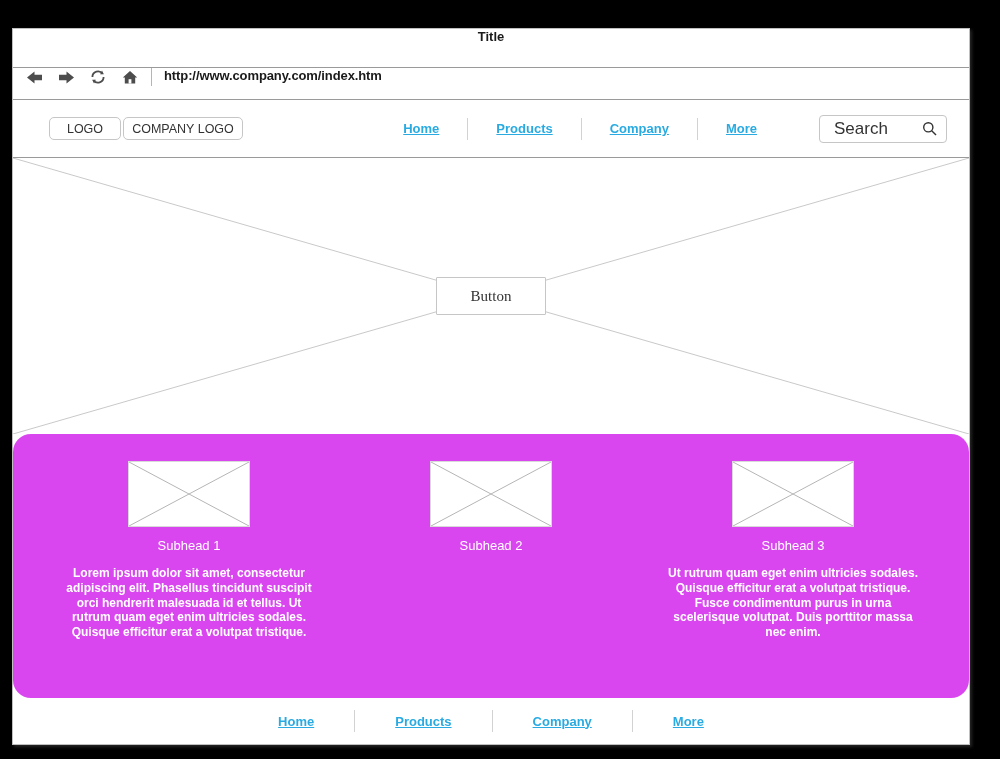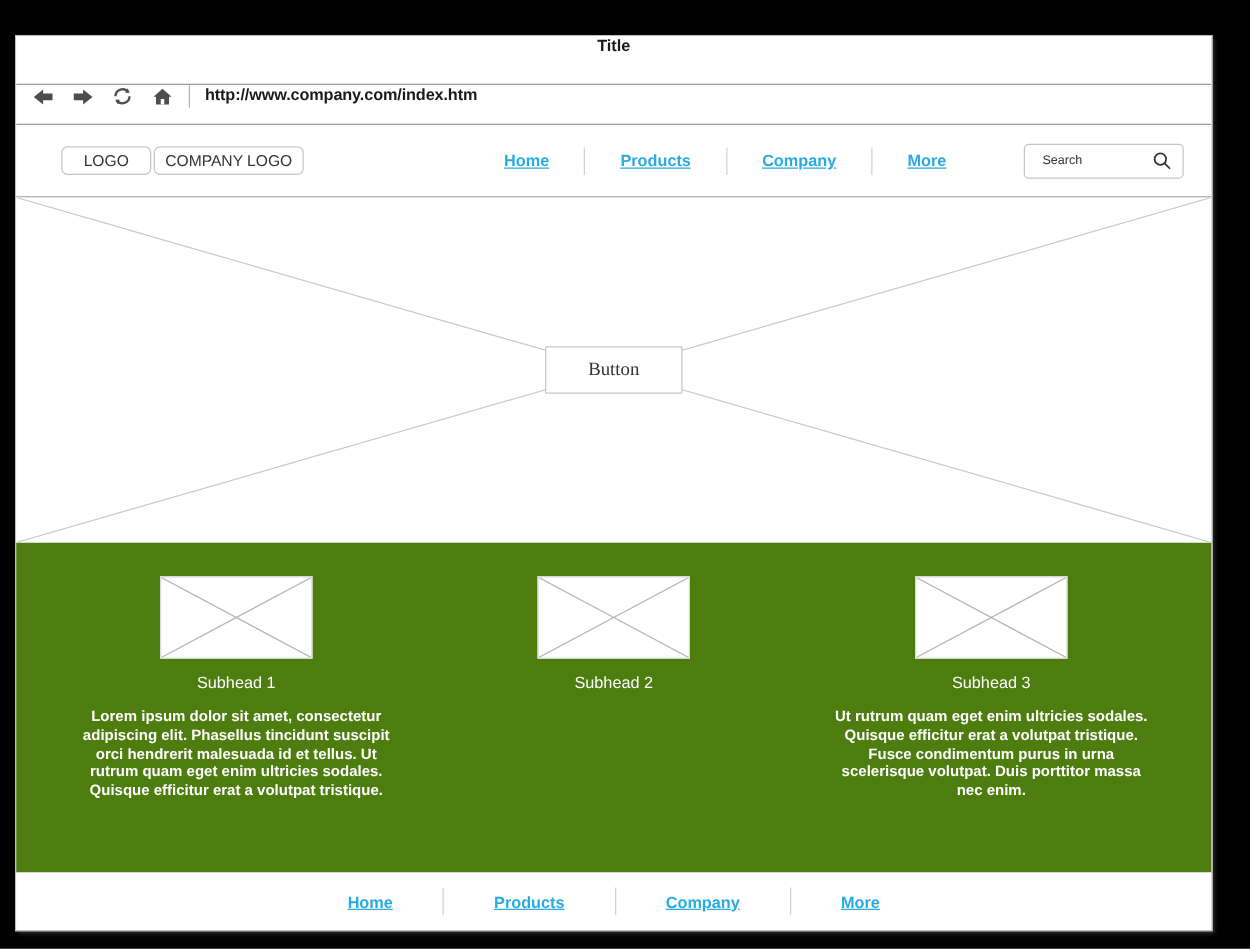--- a/index.html
+++ b/index.html
@@ -130,21 +130,21 @@
     height: 28px;
     border: 1px solid #c6c6c6;
     border-radius: 4px;
     display: flex;
     align-items: center;
     justify-content: space-between;
     padding: 0 9px 0 14px;
     margin-left: 34px;
     background: #ffffff;
   }
-  .search-placeholder { font-size: 10px; color: #333333; }
+  .search-placeholder { font-size: 17px; color: #333333; }
   .search-icon { color: #333333; display: flex; }
 
   
   .hero {
     position: relative;
     height: 276px;
     background: #ffffff;
     flex: 0 0 auto;
     overflow: hidden;
   }
@@ -163,25 +163,26 @@
     align-items: center;
     justify-content: center;
     font-size: 15px;
     color: #333333;
     cursor: pointer;
     font-family: Liberation Serif, serif;
   }
 
   
   .features {
-    background: #4d7c0f;
+    background: #d946ef;
     flex: 1 1 auto;
     display: flex;
     justify-content: space-between;
     padding: 27px 42px 0 42px;
+    border-radius: 18px;
   }
   .feature-col {
     width: 268px;
     display: flex;
     flex-direction: column;
     align-items: center;
   }
   .thumb {
     width: 122px;
     height: 66px;

